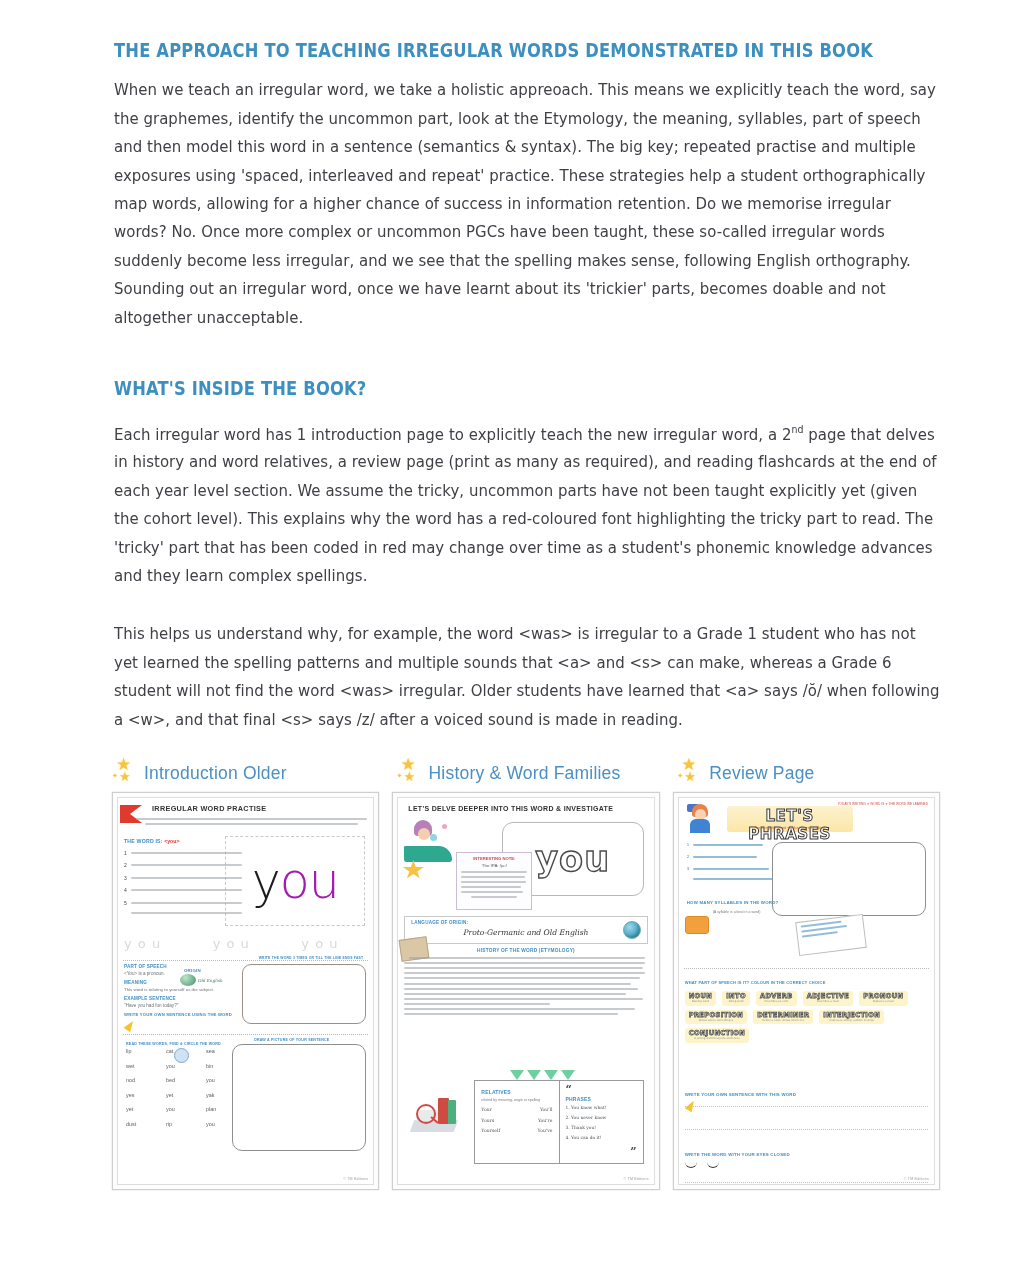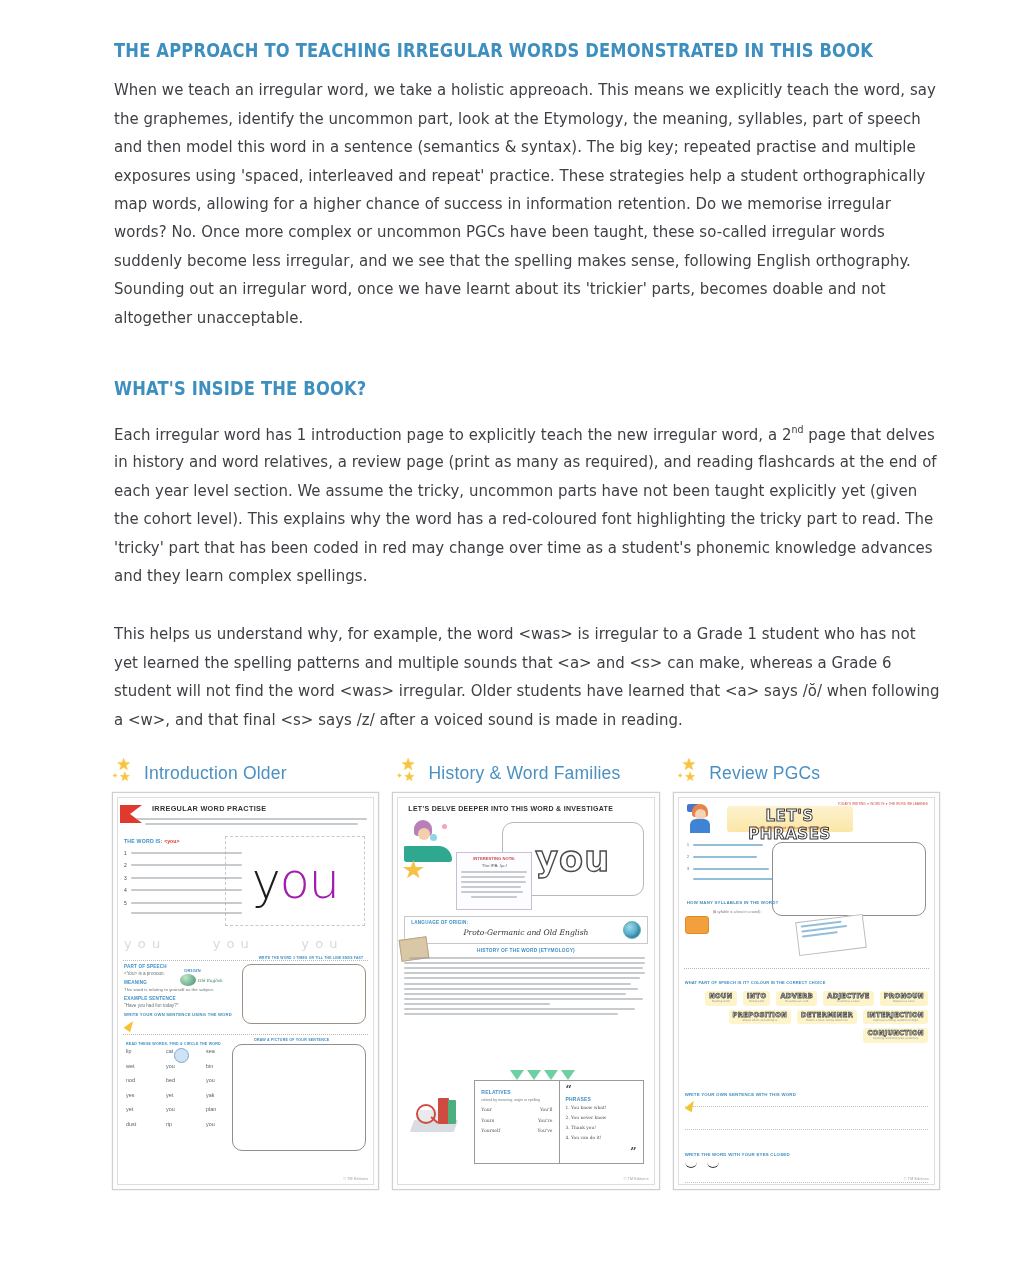--- a/index.html
+++ b/index.html
@@ -248,21 +248,21 @@
     width: 152px; height: 72px;
     border: 1px solid #8e8e8e; border-radius: 10px; background: #fff;
   }
   .t3-syll { position: absolute; left: 8px; top: 102px; width: 116px; }
   .t3-card {
     position: absolute; left: 118px; top: 120px;
     width: 66px; height: 32px; background: #fff;
     border: 1px solid #bdbdbd; transform: rotate(-7deg);
   }
   .t3-pos { position: absolute; left: 6px; right: 6px; top: 182px; }
-  .badges { display: flex; flex-wrap: wrap; justify-content: flex-end; gap: 4px 6px; margin-top: 6px; }
+  .badges { display: flex; flex-wrap: wrap; justify-content: flex-start; gap: 4px 6px; margin-top: 6px; }
   .badge {
     background: #fdf5c9; border-radius: 3px;
     padding: 1px 4px 2px;
     font-family: "DejaVu Sans", sans-serif;
     font-size: 6.6px; font-weight: bold; letter-spacing: .4px;
     color: #fff; -webkit-text-stroke: .75px #4a4a4a;
     line-height: 1.25;
   }
   .badge .sub { display: block; font-size: 2.6px; -webkit-text-stroke: 0; color: #8a8f94; font-weight: normal; text-align: center; letter-spacing: 0; }
   .t3-lines { position: absolute; left: 6px; right: 6px; top: 294px; }
@@ -325,21 +325,21 @@
       </span>
       <span>History &amp; Word Families</span>
     </div>
 
     <div class="caption cap3">
       <span class="star-icon">
         <span class="s s1">★</span>
           <span class="s s2">★</span>
           <span class="s s3">✦</span>
       </span>
-      <span>Review PGCs</span>
+      <span>Review Page</span>
     </div>
   </div>
 
   <div class="thumbs">
 
     <div class="thumb">
       <div class="sheet">
         <div class="t1-flag"></div>
         <div class="t1-title">IRREGULAR WORD PRACTISE</div>
 

